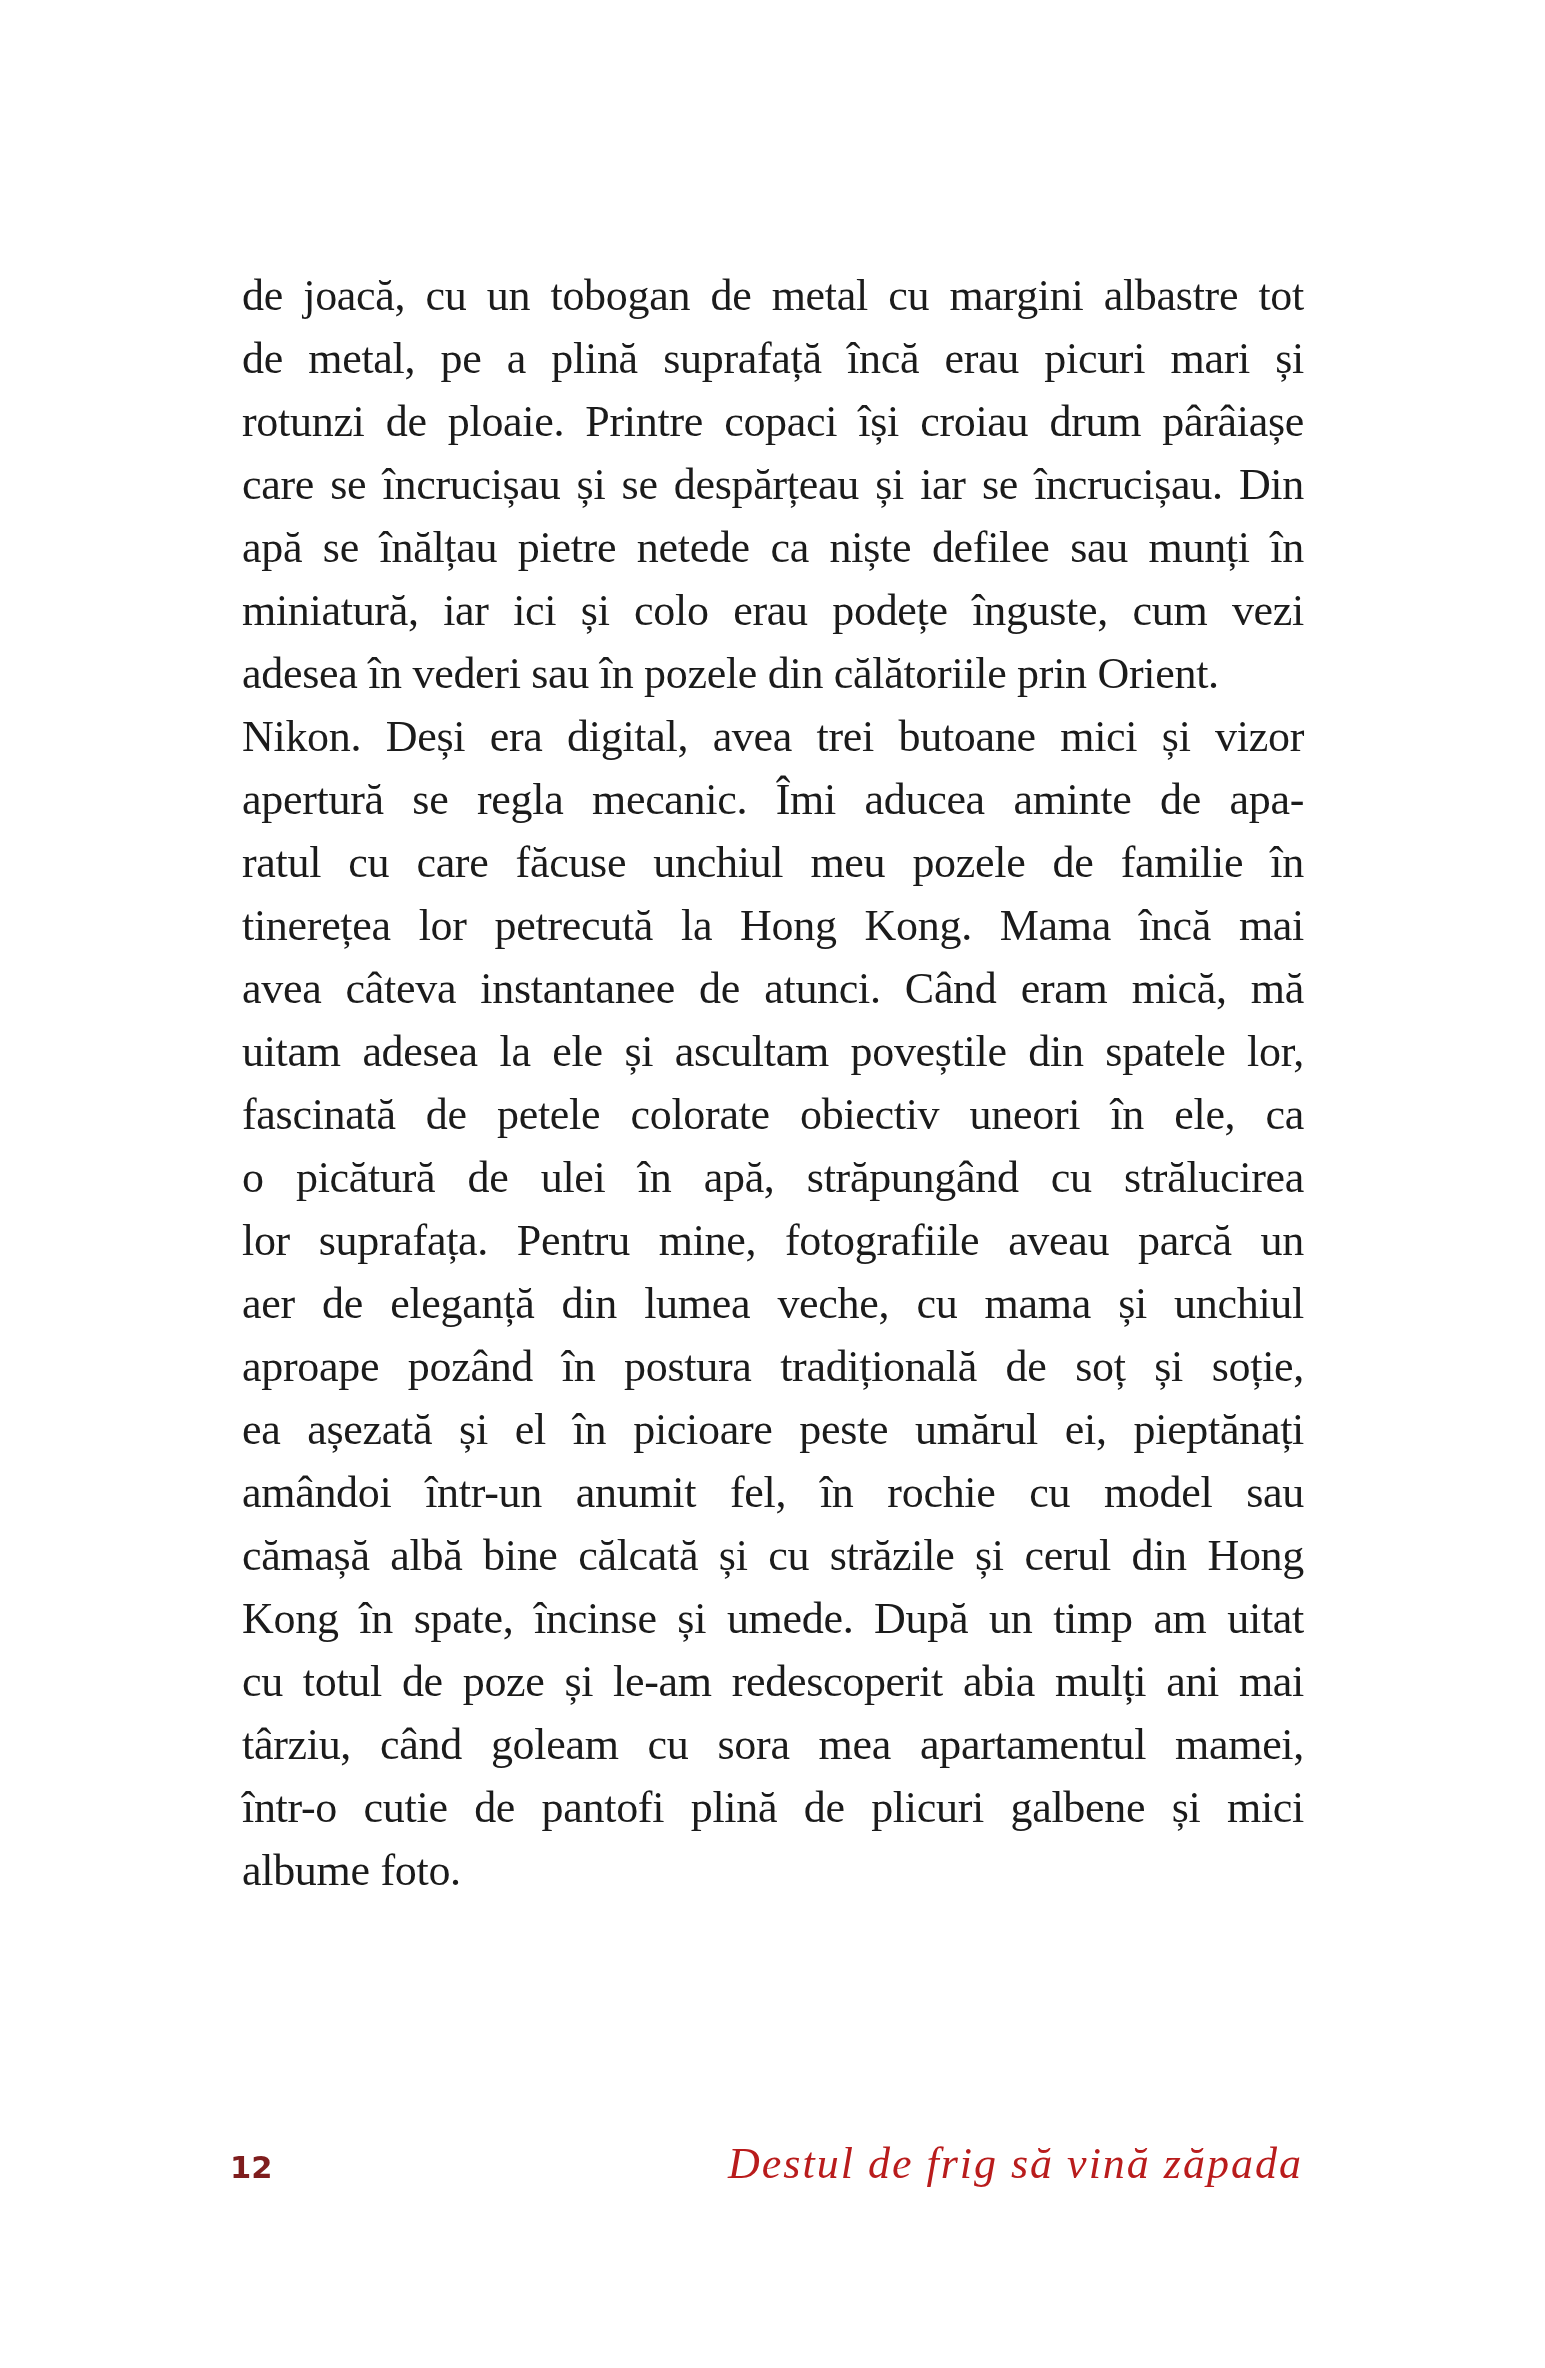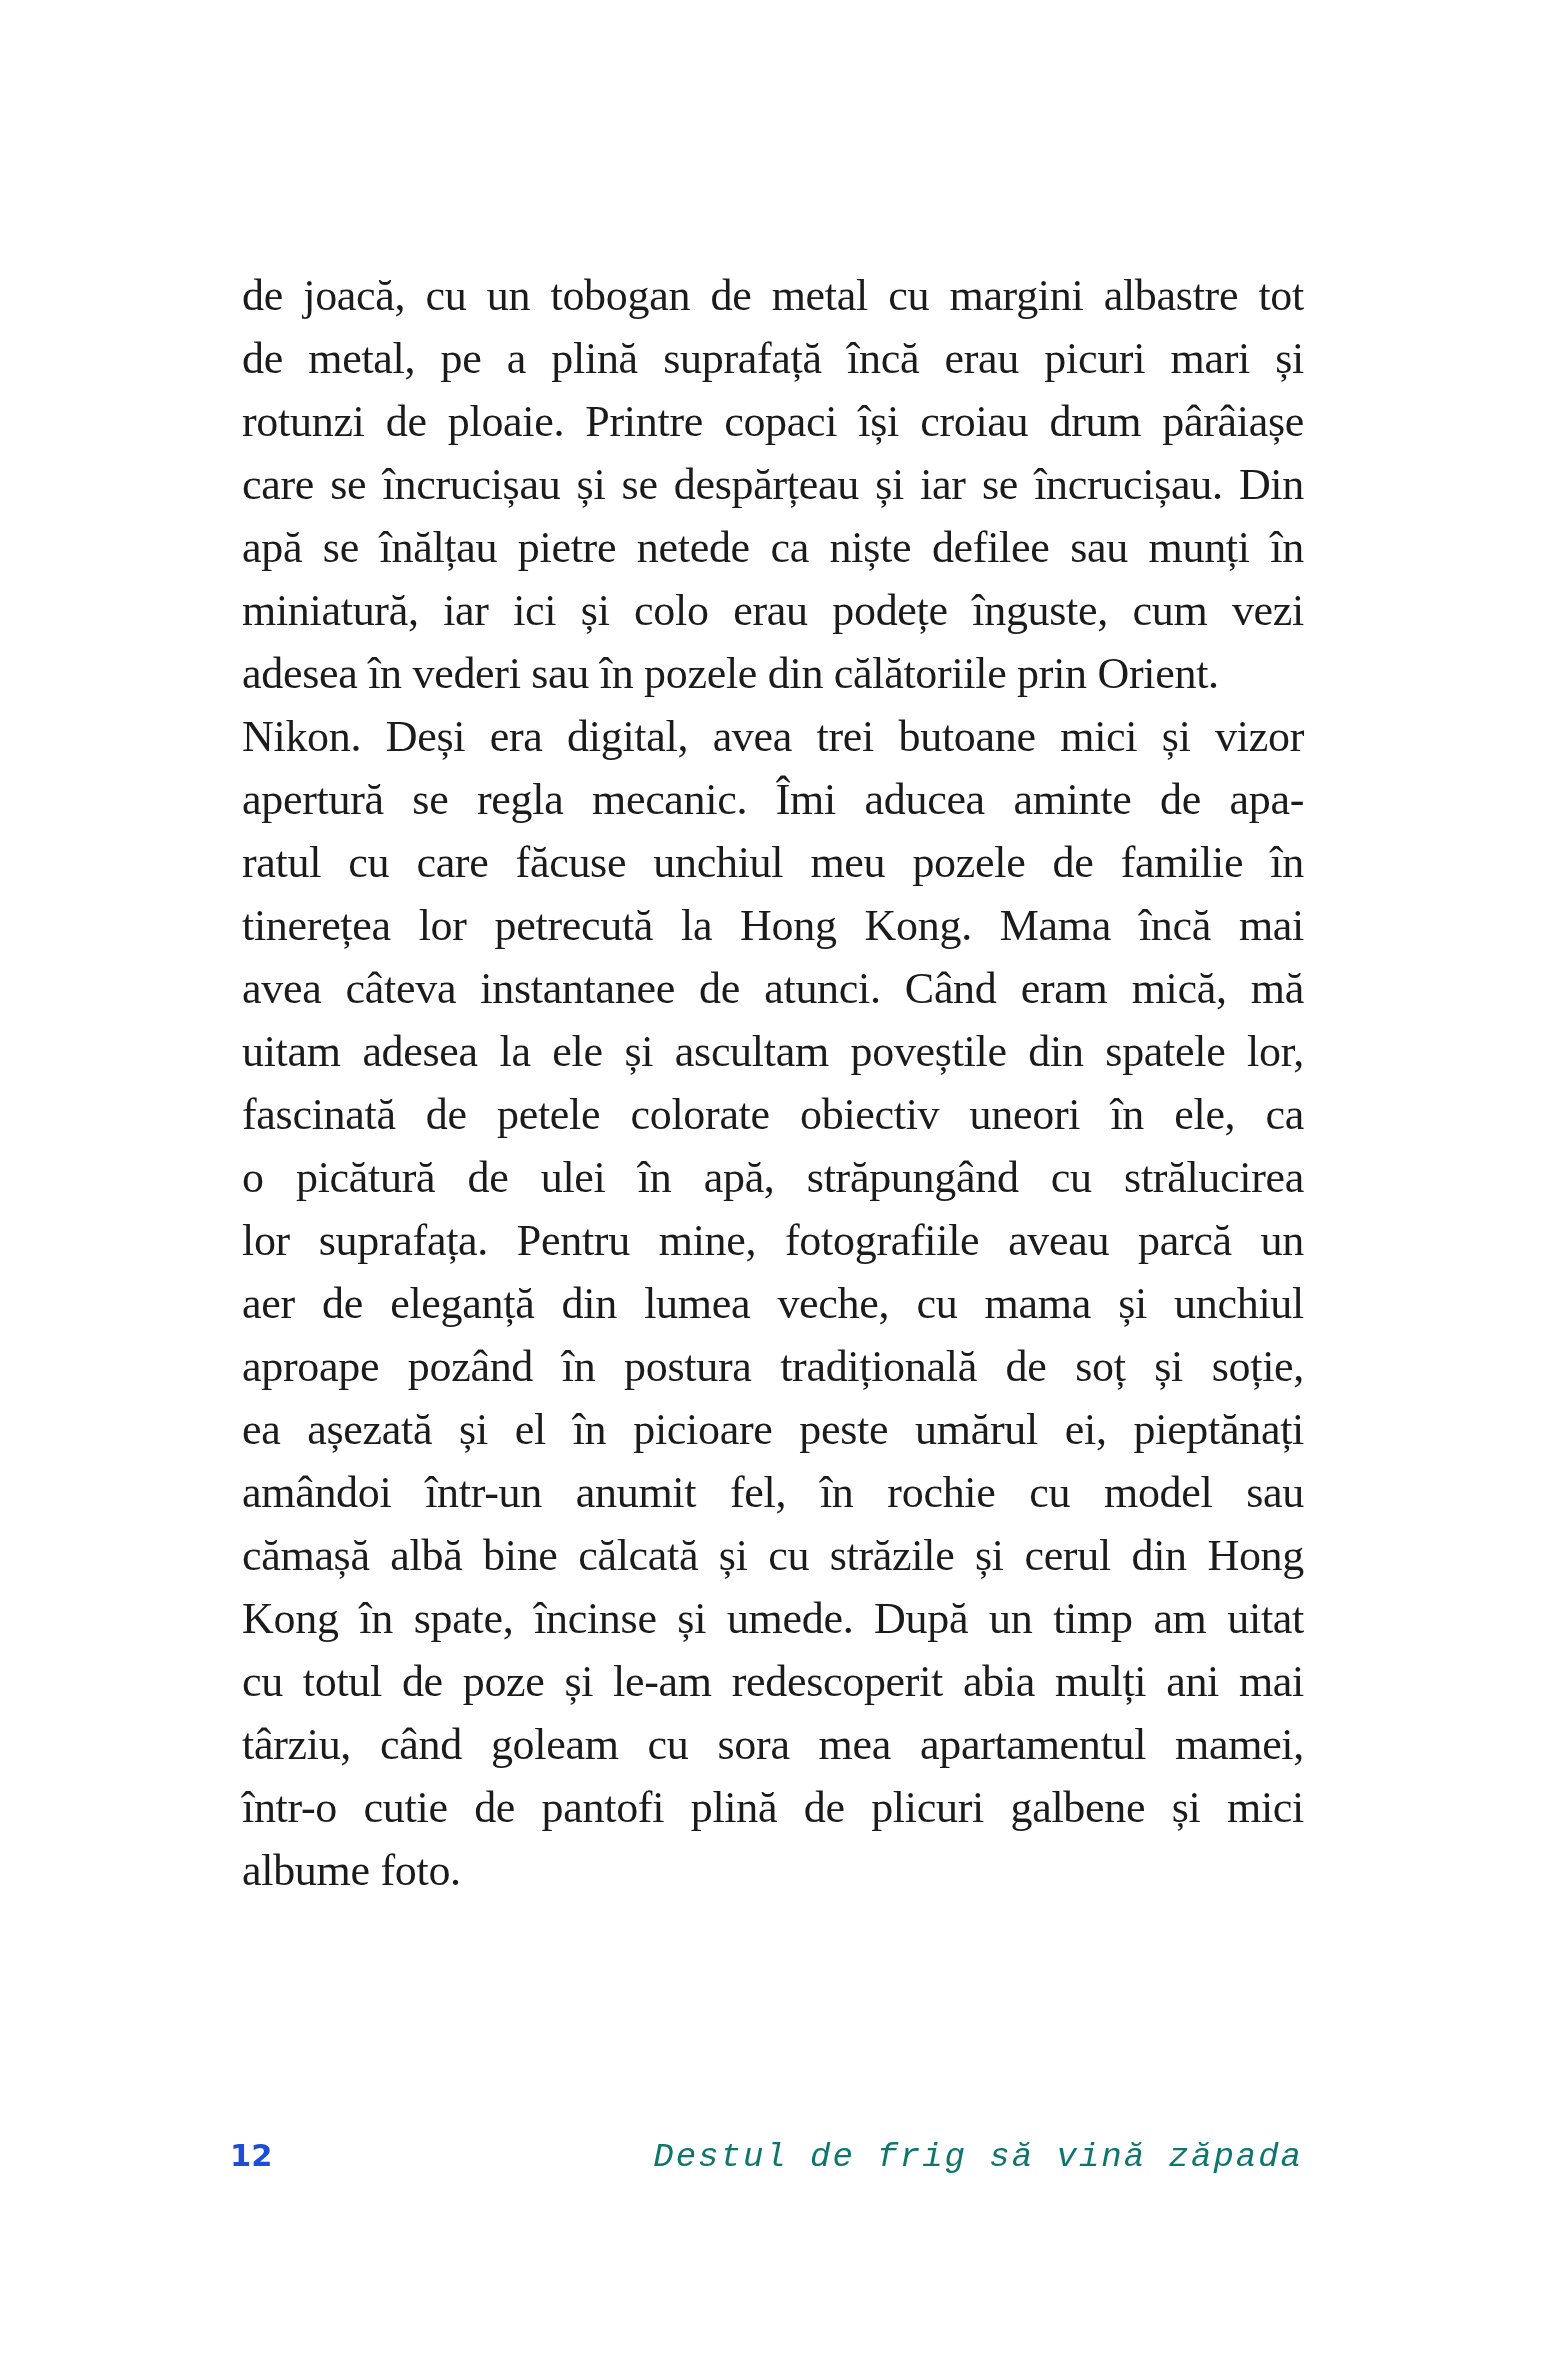--- a/index.html
+++ b/index.html
@@ -47,28 +47,28 @@
     top: 2138px;
     width: 1073px;
     display: flex;
     justify-content: space-between;
     align-items: baseline;
   }
   .page-number {
     font-family: "DejaVu Sans", sans-serif;
     font-weight: 700;
     font-size: 30.5px;
-    color: #1d4ed8;
+    color: #7f1d1d;
   }
   .running-title {
-    font-family: Liberation Mono, monospace;
+    font-family: Liberation Serif, serif;
     font-style: italic;
-    font-size: 34px;
+    font-size: 44px;
     letter-spacing: 2px;
-    color: #0f766e;
+    color: #b91c1c;
     white-space: nowrap;
   }
 </style>
 </head>
 <body>
 
 <div class="page">
 
   <div class="text-block">
       <div class="para">

